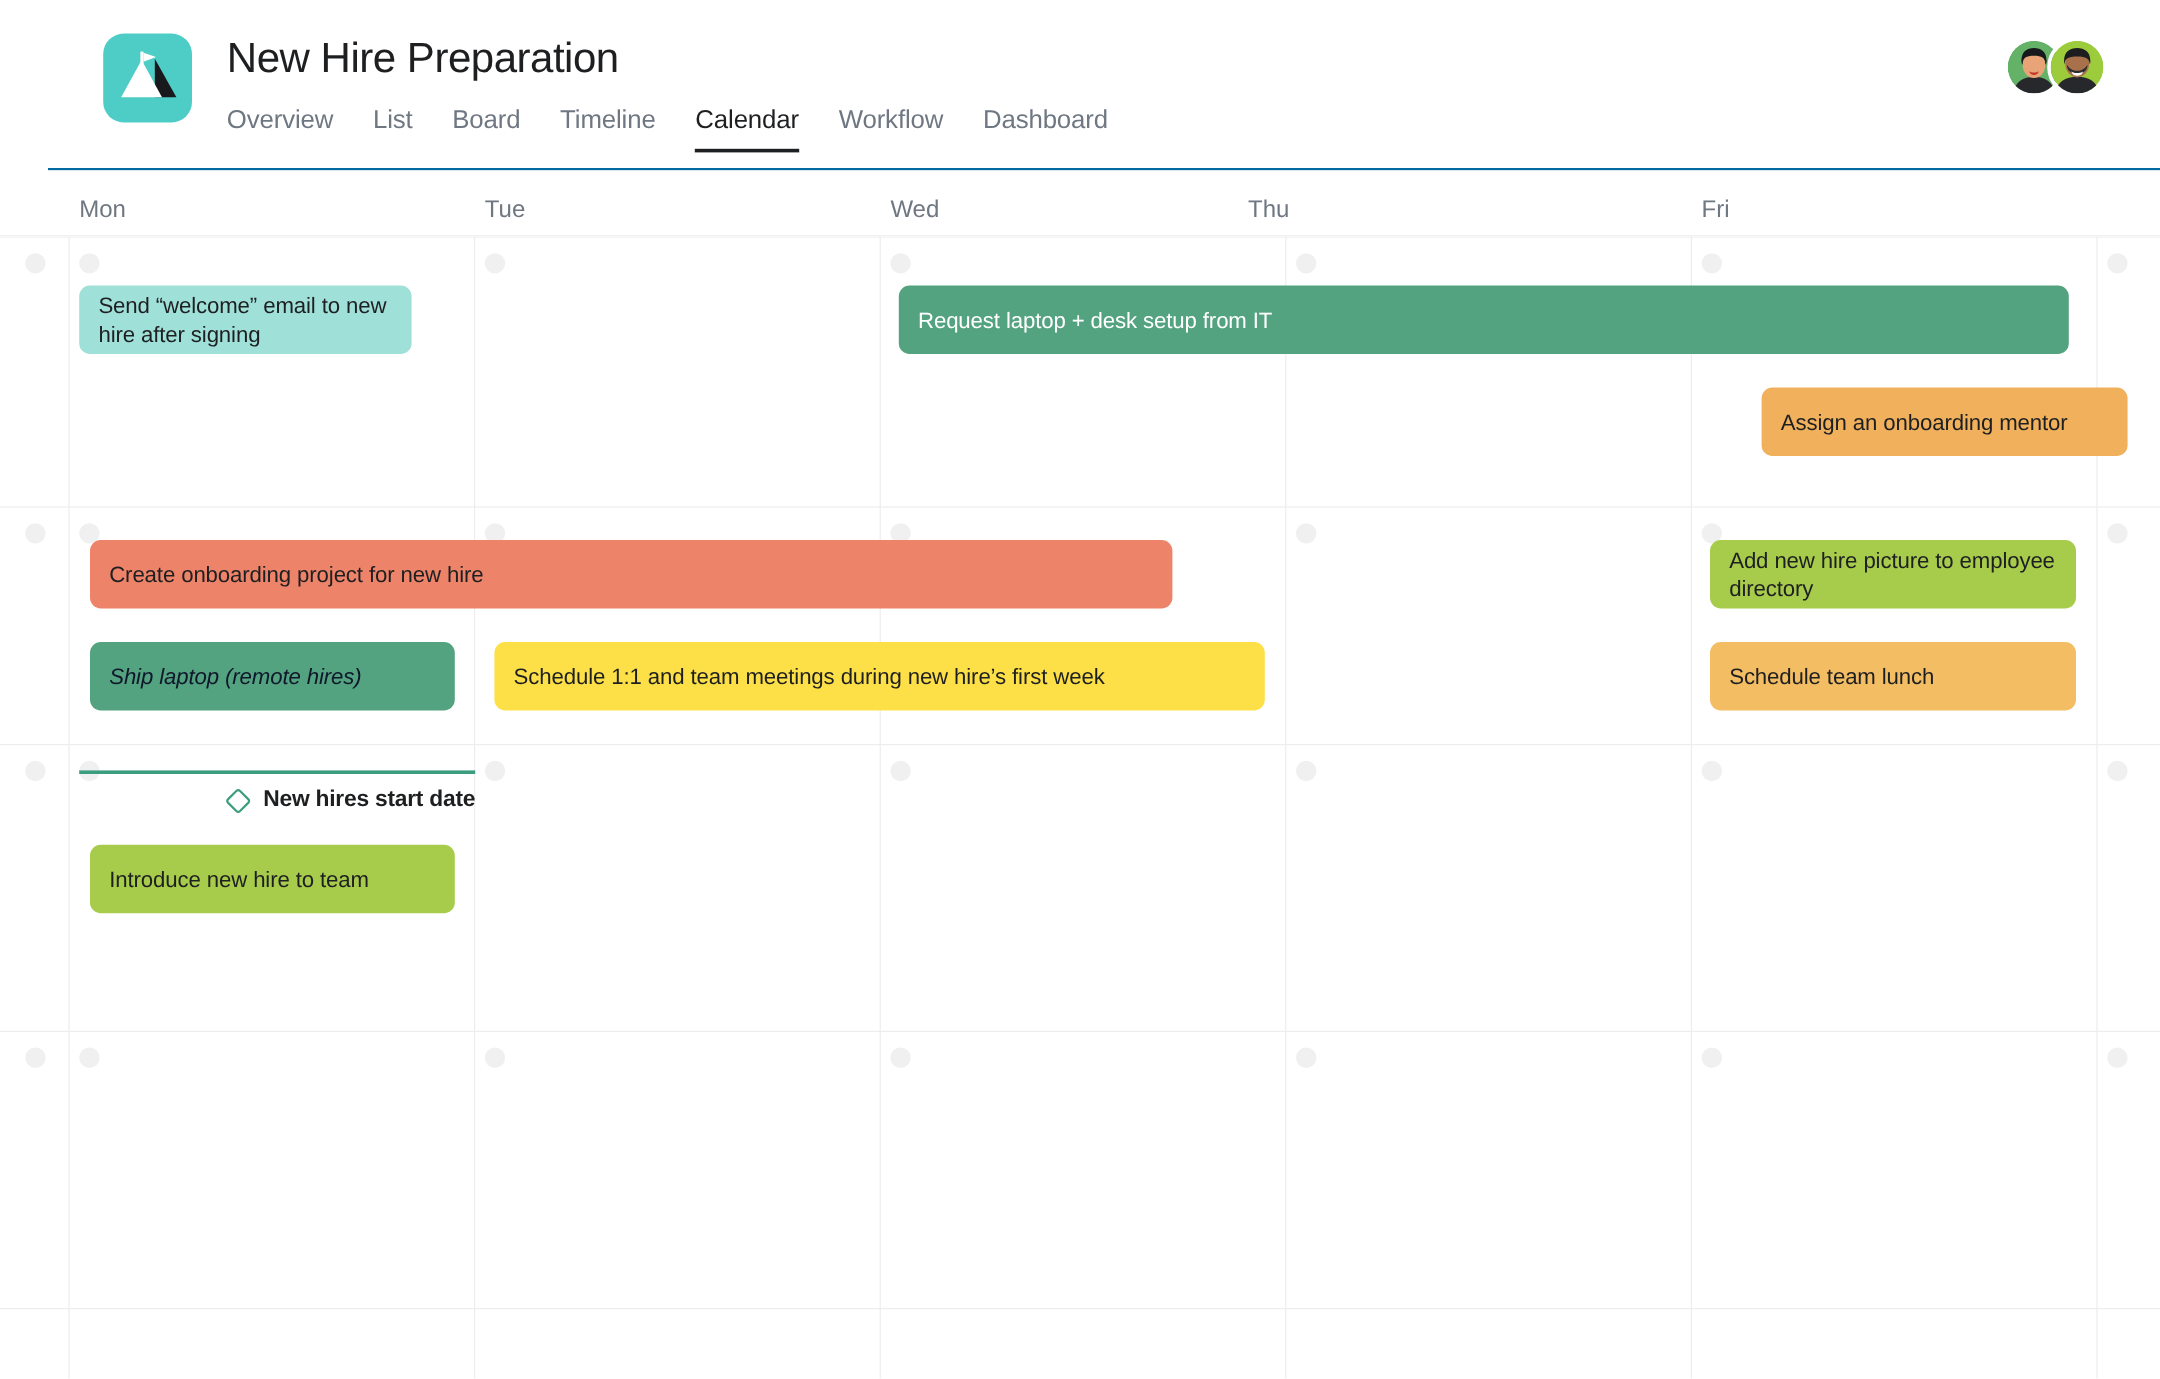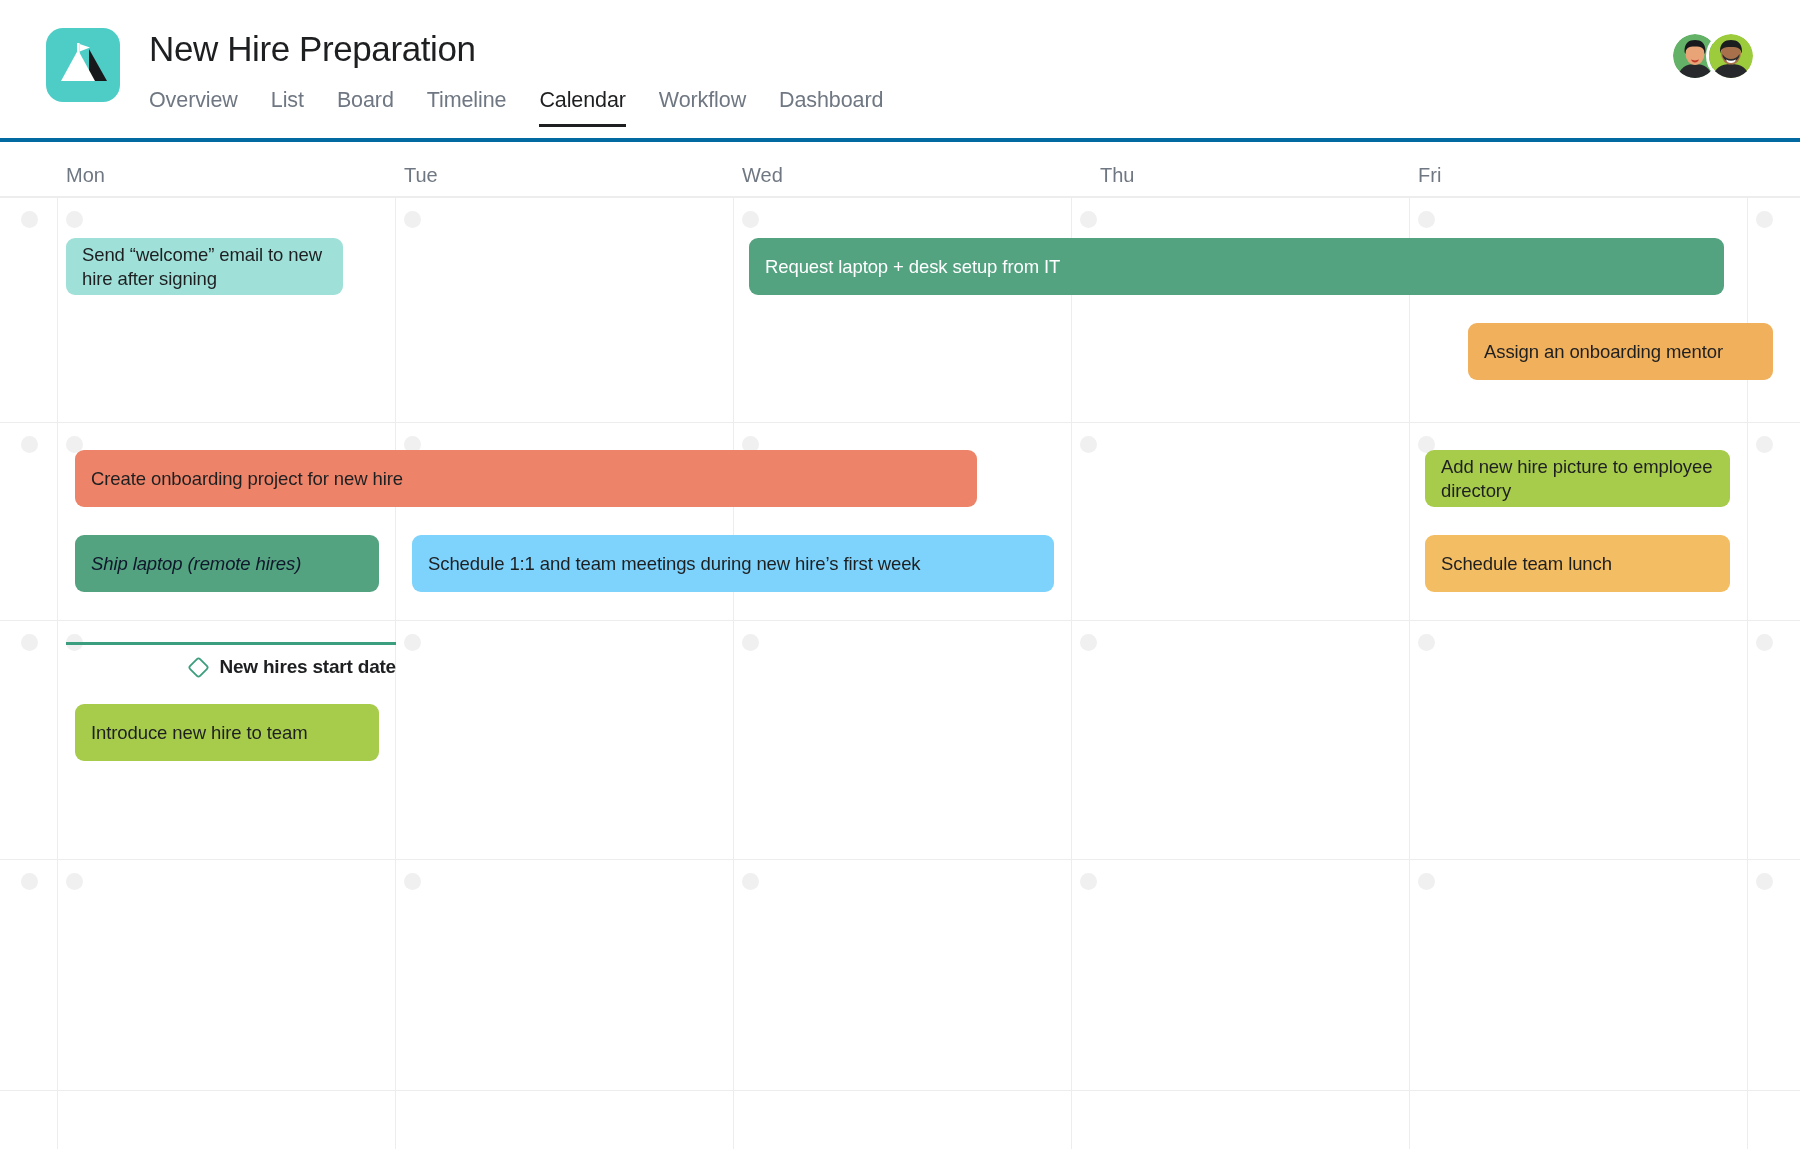--- a/index.html
+++ b/index.html
@@ -9,22 +9,23 @@
     font-family: "Liberation Sans", sans-serif;
     overflow: hidden;
     -webkit-font-smoothing: antialiased;
   }
 
   
   .app-header {
     position: relative;
     height: 142px;
     background: #ffffff;
-    border-bottom: 4px solid #0369a1;
+    border-bottom: 2px solid #0369a1;
     padding: 0 0 0 46px;
+    margin-left: 40px;
   }
   .header-inner { display: flex; align-items: flex-start; padding-top: 28px; }
   .project-logo {
     width: 74px; height: 74px;
     border-radius: 17px;
     background: #4ecdc7;
     flex: 0 0 auto;
     position: relative;
     overflow: hidden;
   }
@@ -190,21 +191,21 @@
         <path d="M17 25.5c1.6.9 3.3 1.3 5 1.3s3.4-.4 5-1.3c-.6 2.3-2.6 3.6-5 3.6s-4.4-1.3-5-3.6z" fill="#ffffff"></path>
       </svg>
     </div>
   </div>
 </div>
 
 <div class="daynames">
   <div class="dayname" style="left:66px">Mon</div>
   <div class="dayname" style="left:404px">Tue</div>
   <div class="dayname" style="left:742px">Wed</div>
-  <div class="dayname" style="left:1100px">Thu</div>
+  <div class="dayname" style="left:1040px">Thu</div>
   <div class="dayname" style="left:1418px">Fri</div>
 </div>
 
 <div class="calendar">
   <div id="grid-lines">
       <div class="vline" style="left: 57px;"></div>
       <div class="vline" style="left: 395px;"></div>
       <div class="vline" style="left: 733px;"></div>
       <div class="vline" style="left: 1071px;"></div>
       <div class="vline" style="left: 1409px;"></div>
@@ -254,21 +255,21 @@
       </div>
       <div class="chip" style="left: 1425px; top: 126px; width: 305px; height: 57px; background: rgb(240, 176, 92); color: rgb(30, 31, 33); justify-content: flex-start; margin-left: 43px;">
         <span>Assign an onboarding mentor</span>
       </div>
       <div class="chip" style="left: 75px; top: 253px; width: 902px; height: 57px; background: rgb(237, 131, 104); color: rgb(30, 31, 33); justify-content: flex-start;">
         <span>Create onboarding project for new hire</span>
       </div>
       <div class="chip" style="left: 75px; top: 338px; width: 304px; height: 57px; background: rgb(83, 162, 128); color: #0f172a; justify-content: flex-start; font-style: italic;">
         <span>Ship laptop (remote hires)</span>
       </div>
-      <div class="chip" style="left: 412px; top: 338px; width: 642px; height: 57px; background: #7dd3fc; color: rgb(30, 31, 33); justify-content: flex-start;">
+      <div class="chip" style="left: 412px; top: 338px; width: 642px; height: 57px; background: #fde047; color: rgb(30, 31, 33); justify-content: flex-start;">
         <span>Schedule 1:1 and team meetings during new hire’s first week</span>
       </div>
       <div class="chip" style="left: 1425px; top: 253px; width: 305px; height: 57px; background: rgb(167, 203, 75); color: rgb(30, 31, 33); justify-content: flex-start;">
         <span>Add new hire picture to employee directory</span>
       </div>
       <div class="chip" style="left: 1425px; top: 338px; width: 305px; height: 57px; background: rgb(243, 189, 99); color: rgb(30, 31, 33); justify-content: flex-start;">
         <span>Schedule team lunch</span>
       </div>
       <div class="chip" style="left: 75px; top: 507px; width: 304px; height: 57px; background: rgb(167, 203, 75); color: rgb(30, 31, 33); justify-content: flex-start;">
         <span>Introduce new hire to team</span>

